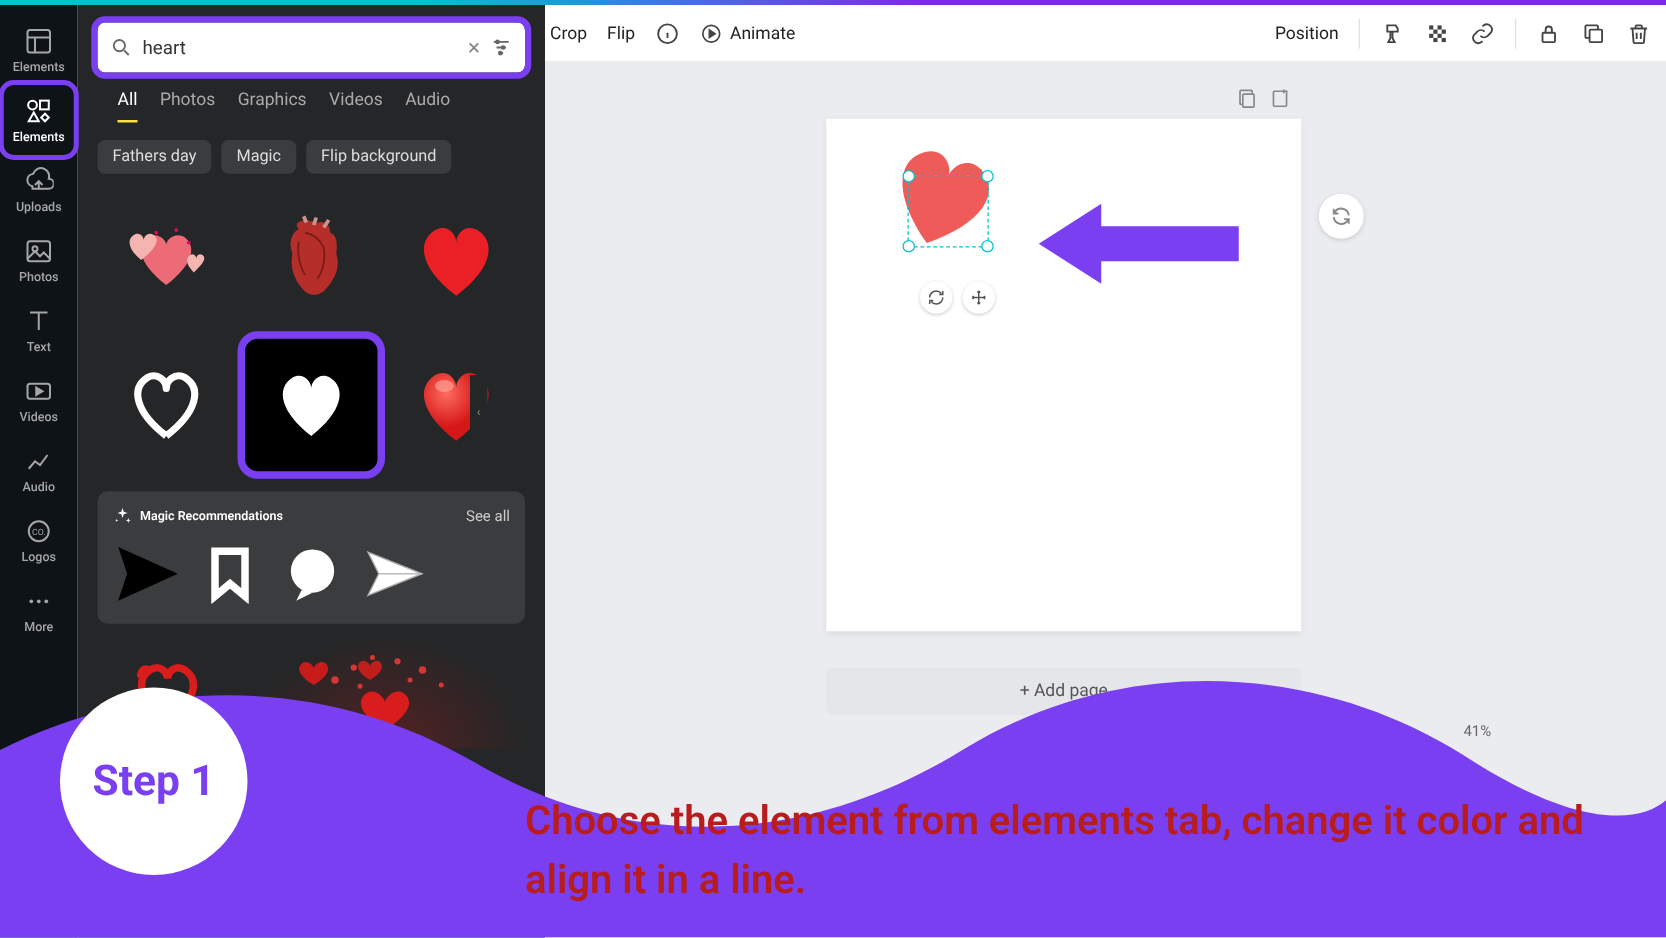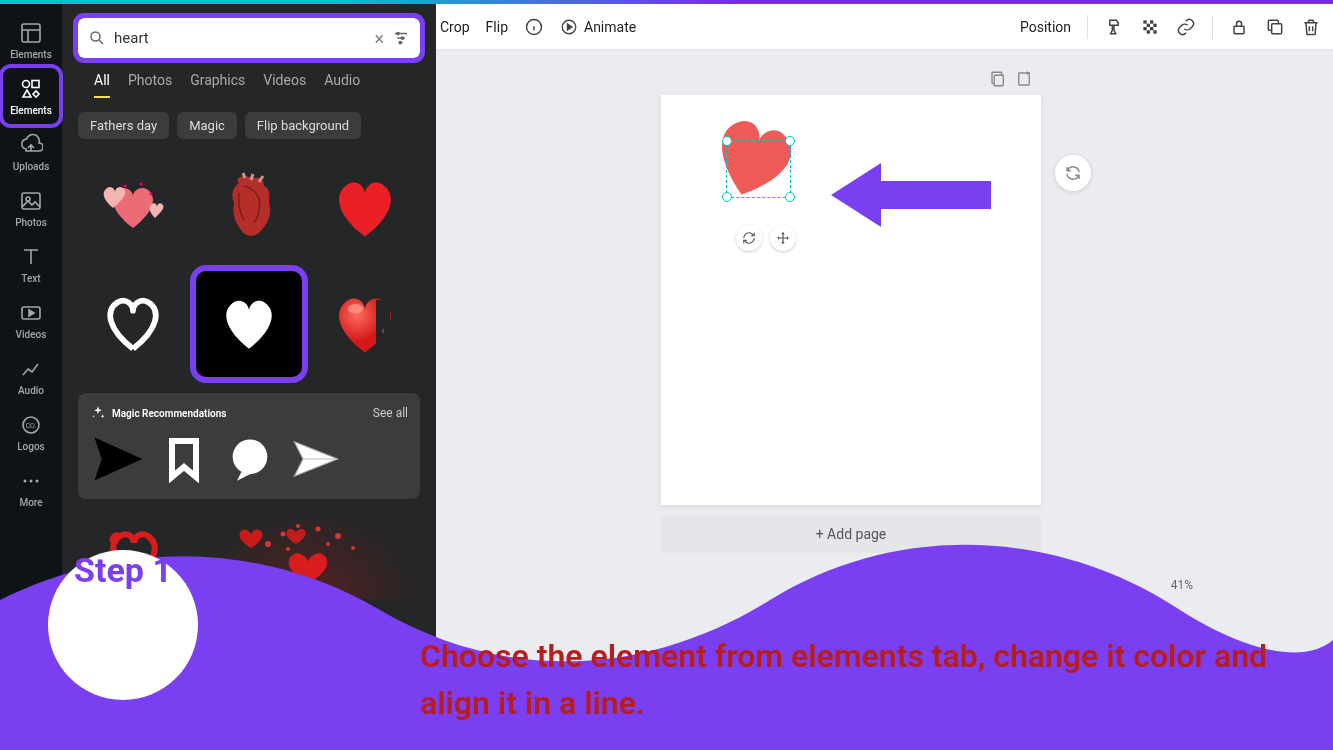--- a/index.html
+++ b/index.html
@@ -63,26 +63,26 @@
   .heart-el { position: absolute; top: 15px; left: 40px; }
   .sel-box { position: absolute; top: 45px; left: 65px; width: 65px; height: 58px; border: 1px dashed #01c4cc; }
   .sel-handle { position: absolute; width: 10px; height: 10px; background: #fff; border: 1px solid #01c4cc; border-radius: 50%; }
   .h-tl { top: -5px; left: -5px; } .h-tr { top: -5px; right: -5px; } .h-bl { bottom: -5px; left: -5px; } .h-br { bottom: -5px; right: -5px; }
   .float-ctrls { position: absolute; top: 130px; left: 75px; display: flex; gap: 8px; }
   .fcirc { width: 26px; height: 26px; border-radius: 50%; background: #fff; box-shadow: 0 1px 3px rgba(0,0,0,0.2); display:flex;align-items:center;justify-content:center;cursor:pointer; font-size:12px; color:#555;}
   .refresh-btn { position: absolute; top: 60px; right: -50px; width: 36px; height: 36px; border-radius: 50%; background: #fff; box-shadow: 0 1px 4px rgba(0,0,0,0.15); display:flex;align-items:center;justify-content:center;cursor:pointer;color:#888;}
 
   .arrow-anno { position: absolute; top: 105px; left: 450px; z-index:15;}
 
-  .addpage { position: absolute; top: 465px; left: 285px; width: 380px; height: 38px; background: #e5e6ea; border-radius: 4px; display: flex; align-items: center; justify-content: center; font-size: 14px; color: #555; cursor: pointer; }
+  .addpage { position: absolute; top: 484px; left: 285px; width: 380px; height: 38px; background: #e5e6ea; border-radius: 4px; display: flex; align-items: center; justify-content: center; font-size: 14px; color: #555; cursor: pointer; }
 
   
   .wave { position: absolute; left: 0; right: 0; bottom: 0; height: 220px; z-index: 60; pointer-events: none; }
   .wave svg { width: 100%; height: 100%; display:block; }
-  .step-circle { position: absolute; bottom: 50px; left: 48px; width: 150px; height: 150px; border-radius: 50%; background: #fff; display: flex; justify-content: center; z-index: 70; }
+  .step-circle { position: absolute; bottom: 50px; left: 48px; width: 150px; height: 150px; border-radius: 50%; background: #fff; display: flex; align-items: center; justify-content: center; z-index: 70; }
   .step-circle span { color: #7b3ff2; font-size: 34px; font-weight: 700; }
   .instruction { position: absolute; bottom: 24px; left: 420px; right: 40px; z-index: 70; color: #b91c1c; font-size: 32px; font-weight: 600; line-height: 1.45; }
 
   .zoom-stub { position: absolute; bottom: 158px; right: 140px; font-size:12px; color:#666; z-index:12; }
 </style>
 </head>
 <body>
 
 <div class="gradient-bar"></div>
 

